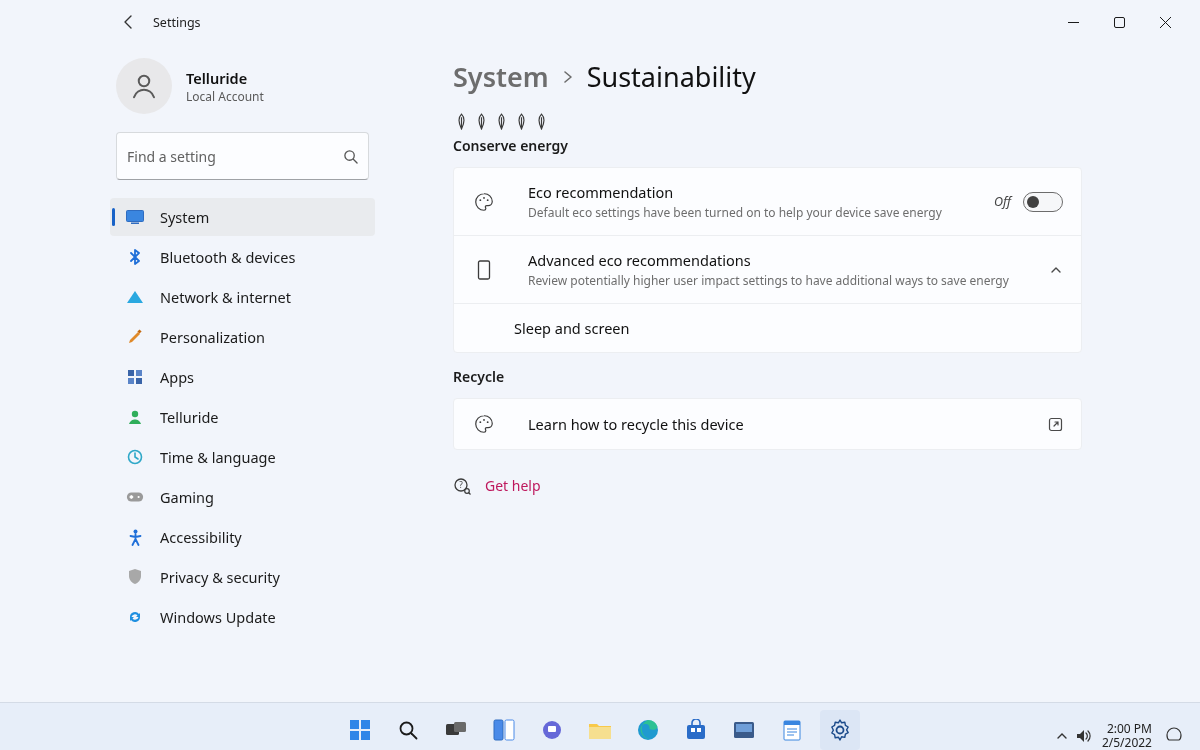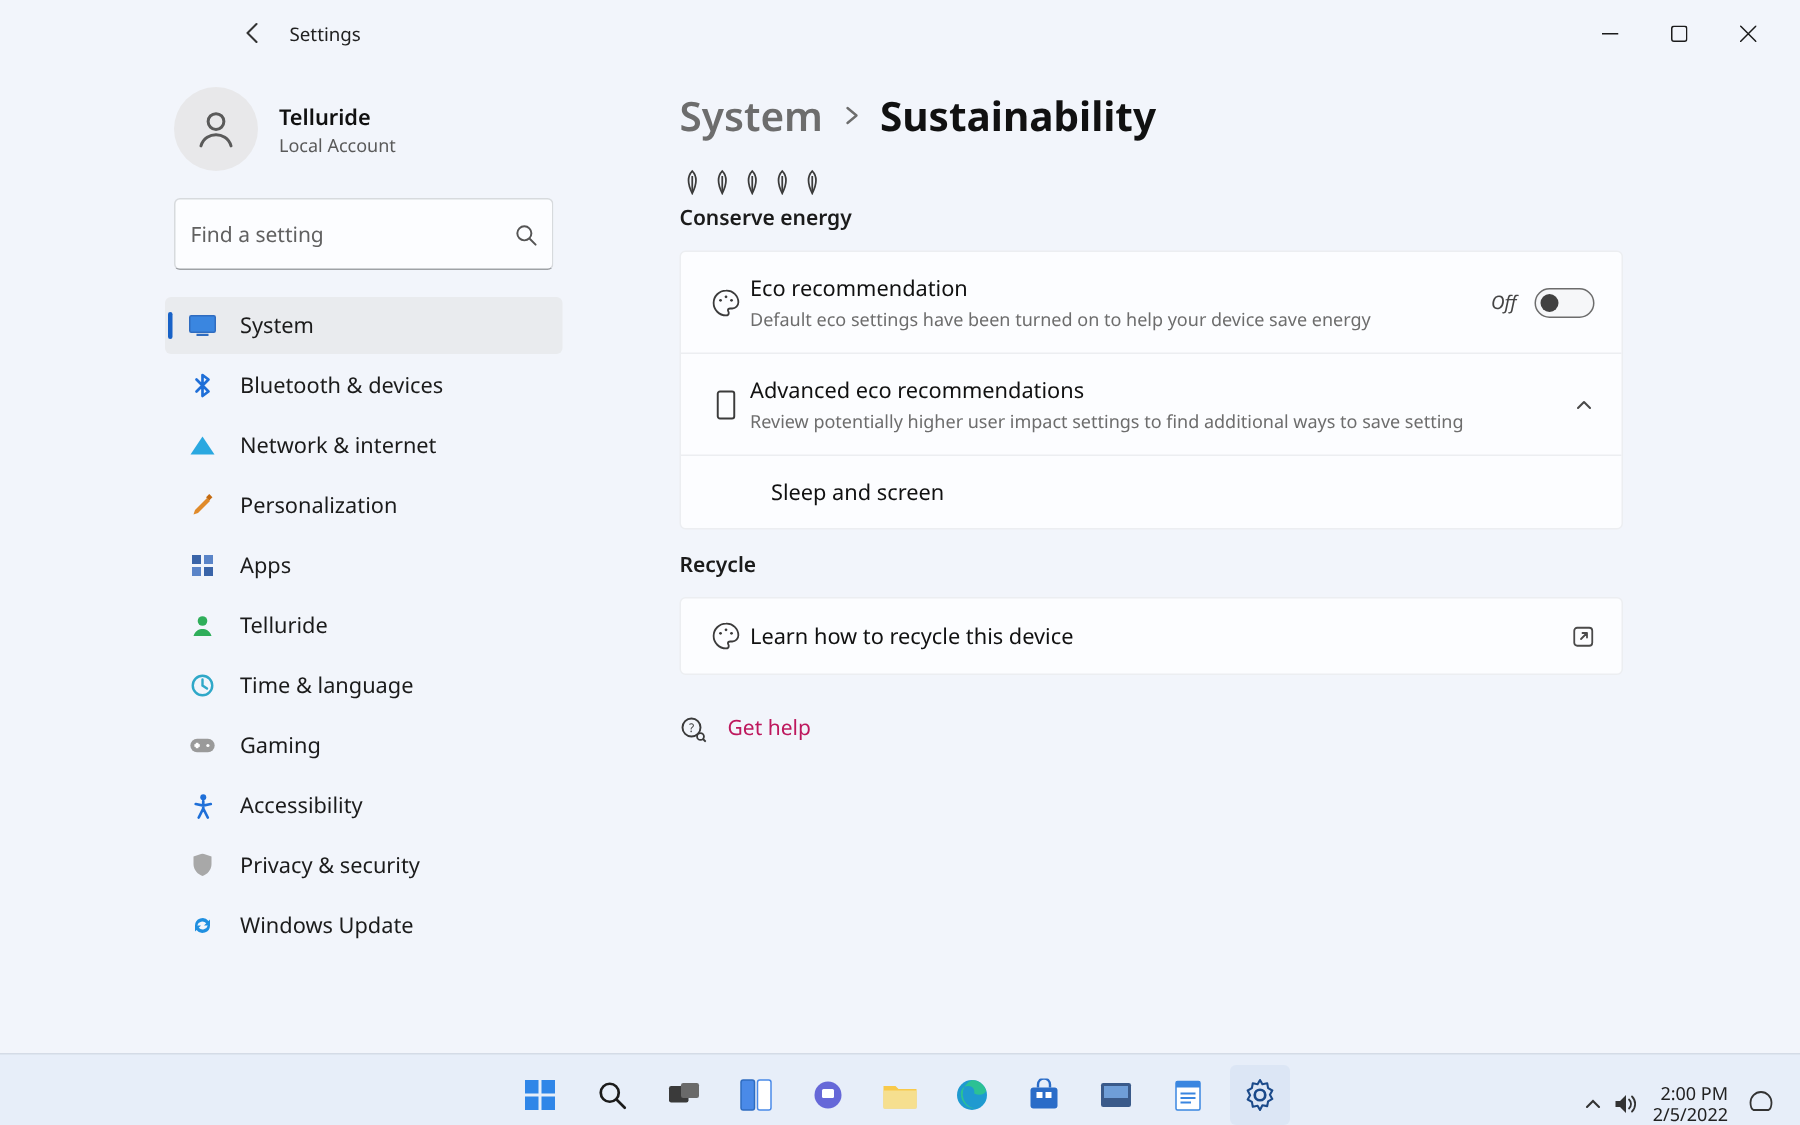--- a/index.html
+++ b/index.html
@@ -1,20 +1,20 @@
 <!DOCTYPE html>
 <html><head>
 <meta charset="utf-8">
 <style>
   * { box-sizing: border-box; margin: 0; padding: 0; font-family: "Segoe UI", "Segoe UI Variable", system-ui, sans-serif; }
   html, body { width: 1200px; height: 750px; overflow: hidden; }
   body { background: #f2f5fb; color: #1b1b1b; display: flex; flex-direction: column; }
 
   
-  .titlebar { height: 44px; display: flex; align-items: center; padding: 0 12px 0 115px; margin-left: 40px; }
+  .titlebar { height: 44px; display: flex; align-items: center; padding: 0 12px 0 115px; }
   .titlebar .back { width: 28px; height: 28px; display: flex; align-items:center; justify-content:center; color:#333; cursor:pointer; }
   .titlebar .app-title { font-size: 12.5px; margin-left: 10px; color:#222; }
   .titlebar .spacer { flex:1; }
   .win-btn { width: 46px; height: 32px; display:flex; align-items:center; justify-content:center; color:#1b1b1b; cursor:pointer; }
 
   .shell { flex:1; display:flex; padding: 0 0 0 0; }
 
   
   .sidebar { width: 385px; padding: 6px 10px 0 110px; }
   .profile { display:flex; align-items:center; gap: 14px; padding: 8px 6px 18px 6px; }
@@ -31,29 +31,29 @@
   .nav-item { position:relative; display:flex; align-items:center; gap:16px; height:38px; padding:0 12px 0 16px; border-radius:4px; font-size:14.5px; color:#1b1b1b; cursor:pointer; }
   .nav-item.active { background:#e9ebee; }
   .nav-item.active::before { content:""; position:absolute; left:2px; top:10px; bottom:10px; width:3px; background:#1862c7; border-radius:2px; }
   .nav-icon { width:18px; height:18px; display:flex; align-items:center; justify-content:center; font-size:15px; }
 
   
   .main { flex:1; padding: 14px 118px 0 68px; }
   .crumbs { display:flex; align-items:center; gap:12px; }
   .crumb-parent { font-size:27px; font-weight:600; color:#6d6d6d; }
   .crumb-sep { color:#6d6d6d; }
-  .crumb-current { font-size:27px; font-weight:700; color:#111; }
+  .crumb-current { font-size:27px; font-weight:400; color:#111; }
 
   .ornament { margin-top:18px; display:flex; gap:3px; color:#3b3b3b; }
   .ornament svg { width:17px; height:17px; }
 
   .section-label { font-size:14px; font-weight:600; margin-top:6px; color:#1b1b1b; }
 
   .card { margin-top:12px; background:#fcfdff; border:1px solid #eceef1; border-radius:4px; }
-  .row { display:flex; align-items:center; padding:14px 18px; gap:4px; border-top:1px solid #eceef1; cursor:pointer; }
+  .row { display:flex; align-items:center; padding:14px 18px; gap:32px; border-top:1px solid #eceef1; cursor:pointer; }
   .row:first-child { border-top:none; }
   .row .lead { width:24px; display:flex; justify-content:center; color:#3b3b3b; }
   .row .body { flex:1; }
   .row .title { font-size:14.5px; color:#111; }
   .row .sub { font-size:12px; color:#6d6d6d; margin-top:2px; max-width:460px; }
   .row.sub-indent { padding-left:60px; }
   .row .tail { display:flex; align-items:center; gap:12px; color:#444; font-size:12.5px;font-style:italic; }
 
   .toggle { width:40px; height:20px; border-radius:10px; border:1.2px solid #6c6c6c; background:#f6f7f9; position:relative; }
   .toggle .knob { position:absolute; left:3px; top:3px; width:12px; height:12px; border-radius:50%; background:#414141; }
@@ -292,21 +292,21 @@
       </div>
 
       <div class="row">
         <div class="lead">
           <svg width="14" height="20" viewBox="0 0 14 20">
               <rect x="1.5" y="1" width="11" height="18" rx="1.5" stroke="#3b3b3b" stroke-width="1.3" fill="none"></rect>
             </svg>
         </div>
         <div class="body">
           <div class="title">Advanced eco recommendations</div>
-          <div class="sub" style="max-width:none">Review potentially higher user impact settings to find additional ways to save setting</div>
+          <div class="sub" style="max-width:none">Review potentially higher user impact settings to have additional ways to save energy</div>
         </div>
         <div class="tail">
           <span class="chevron">
             <svg width="14" height="14" viewBox="0 0 14 14">
                 <path d="M3 9l4-4 4 4" stroke="#4a4a4a" stroke-width="1.4" fill="none" stroke-linecap="round" stroke-linejoin="round"></path>
               </svg>
           </span>
         </div>
       </div>
 

